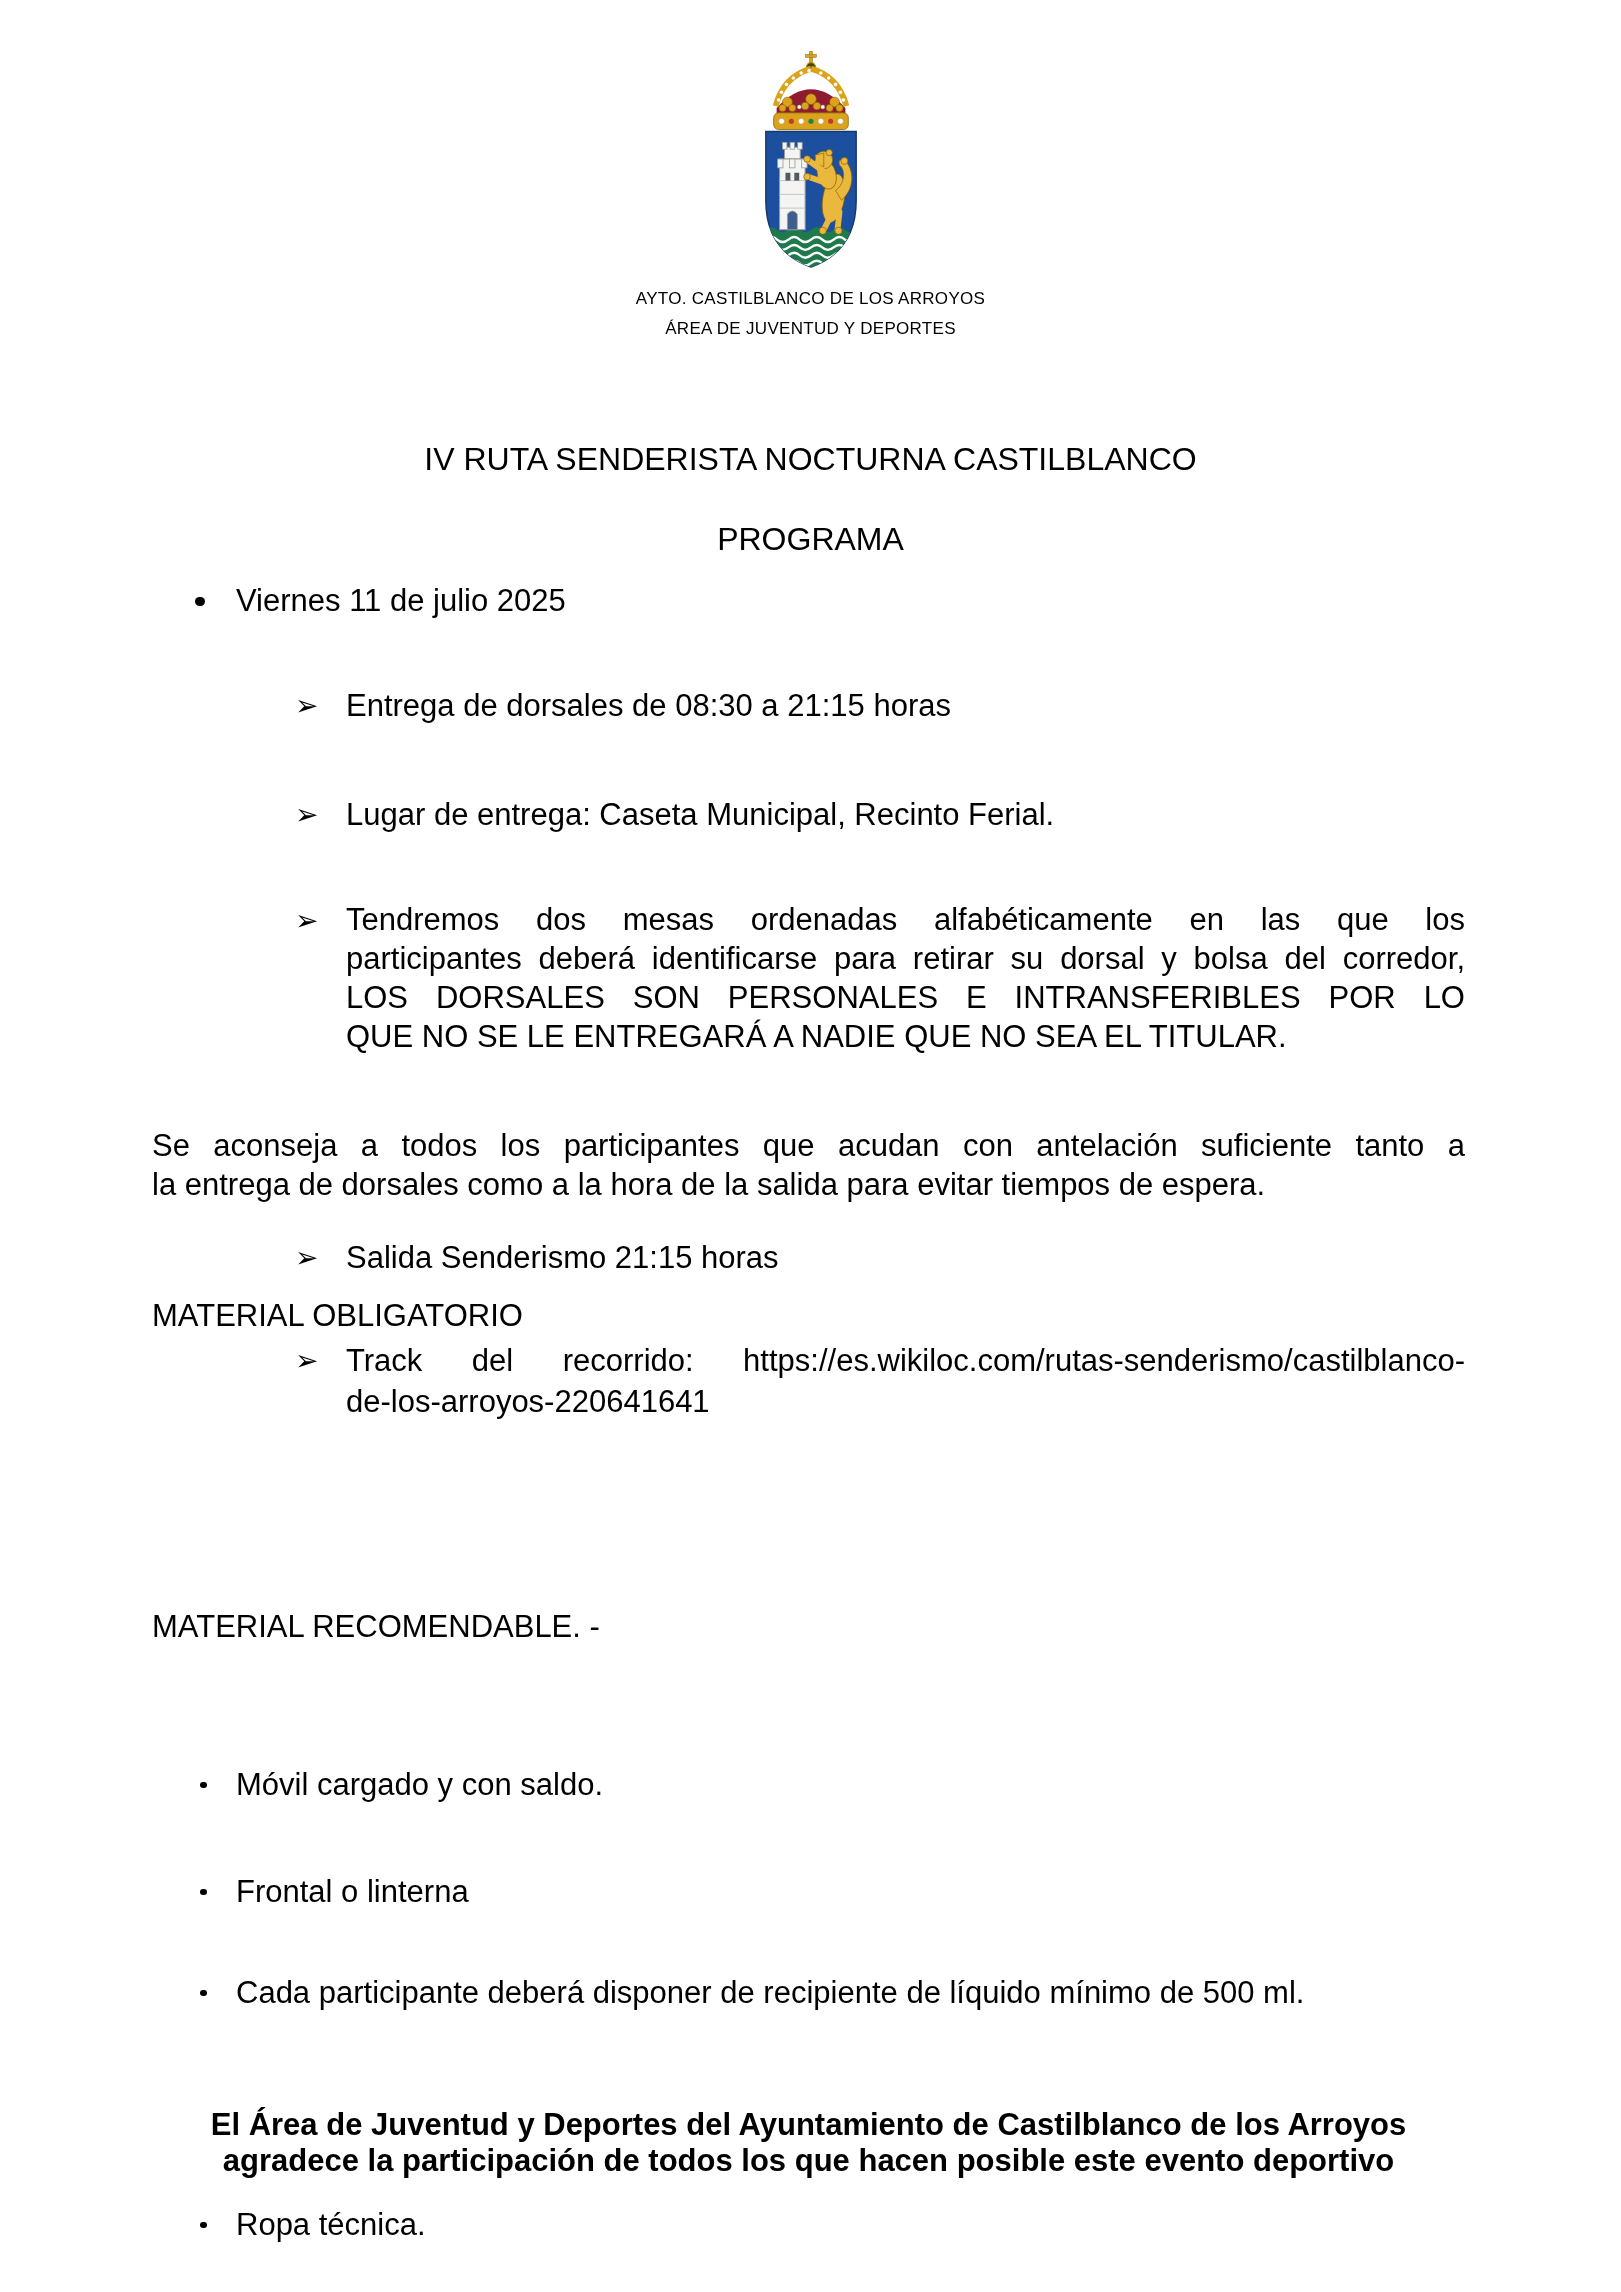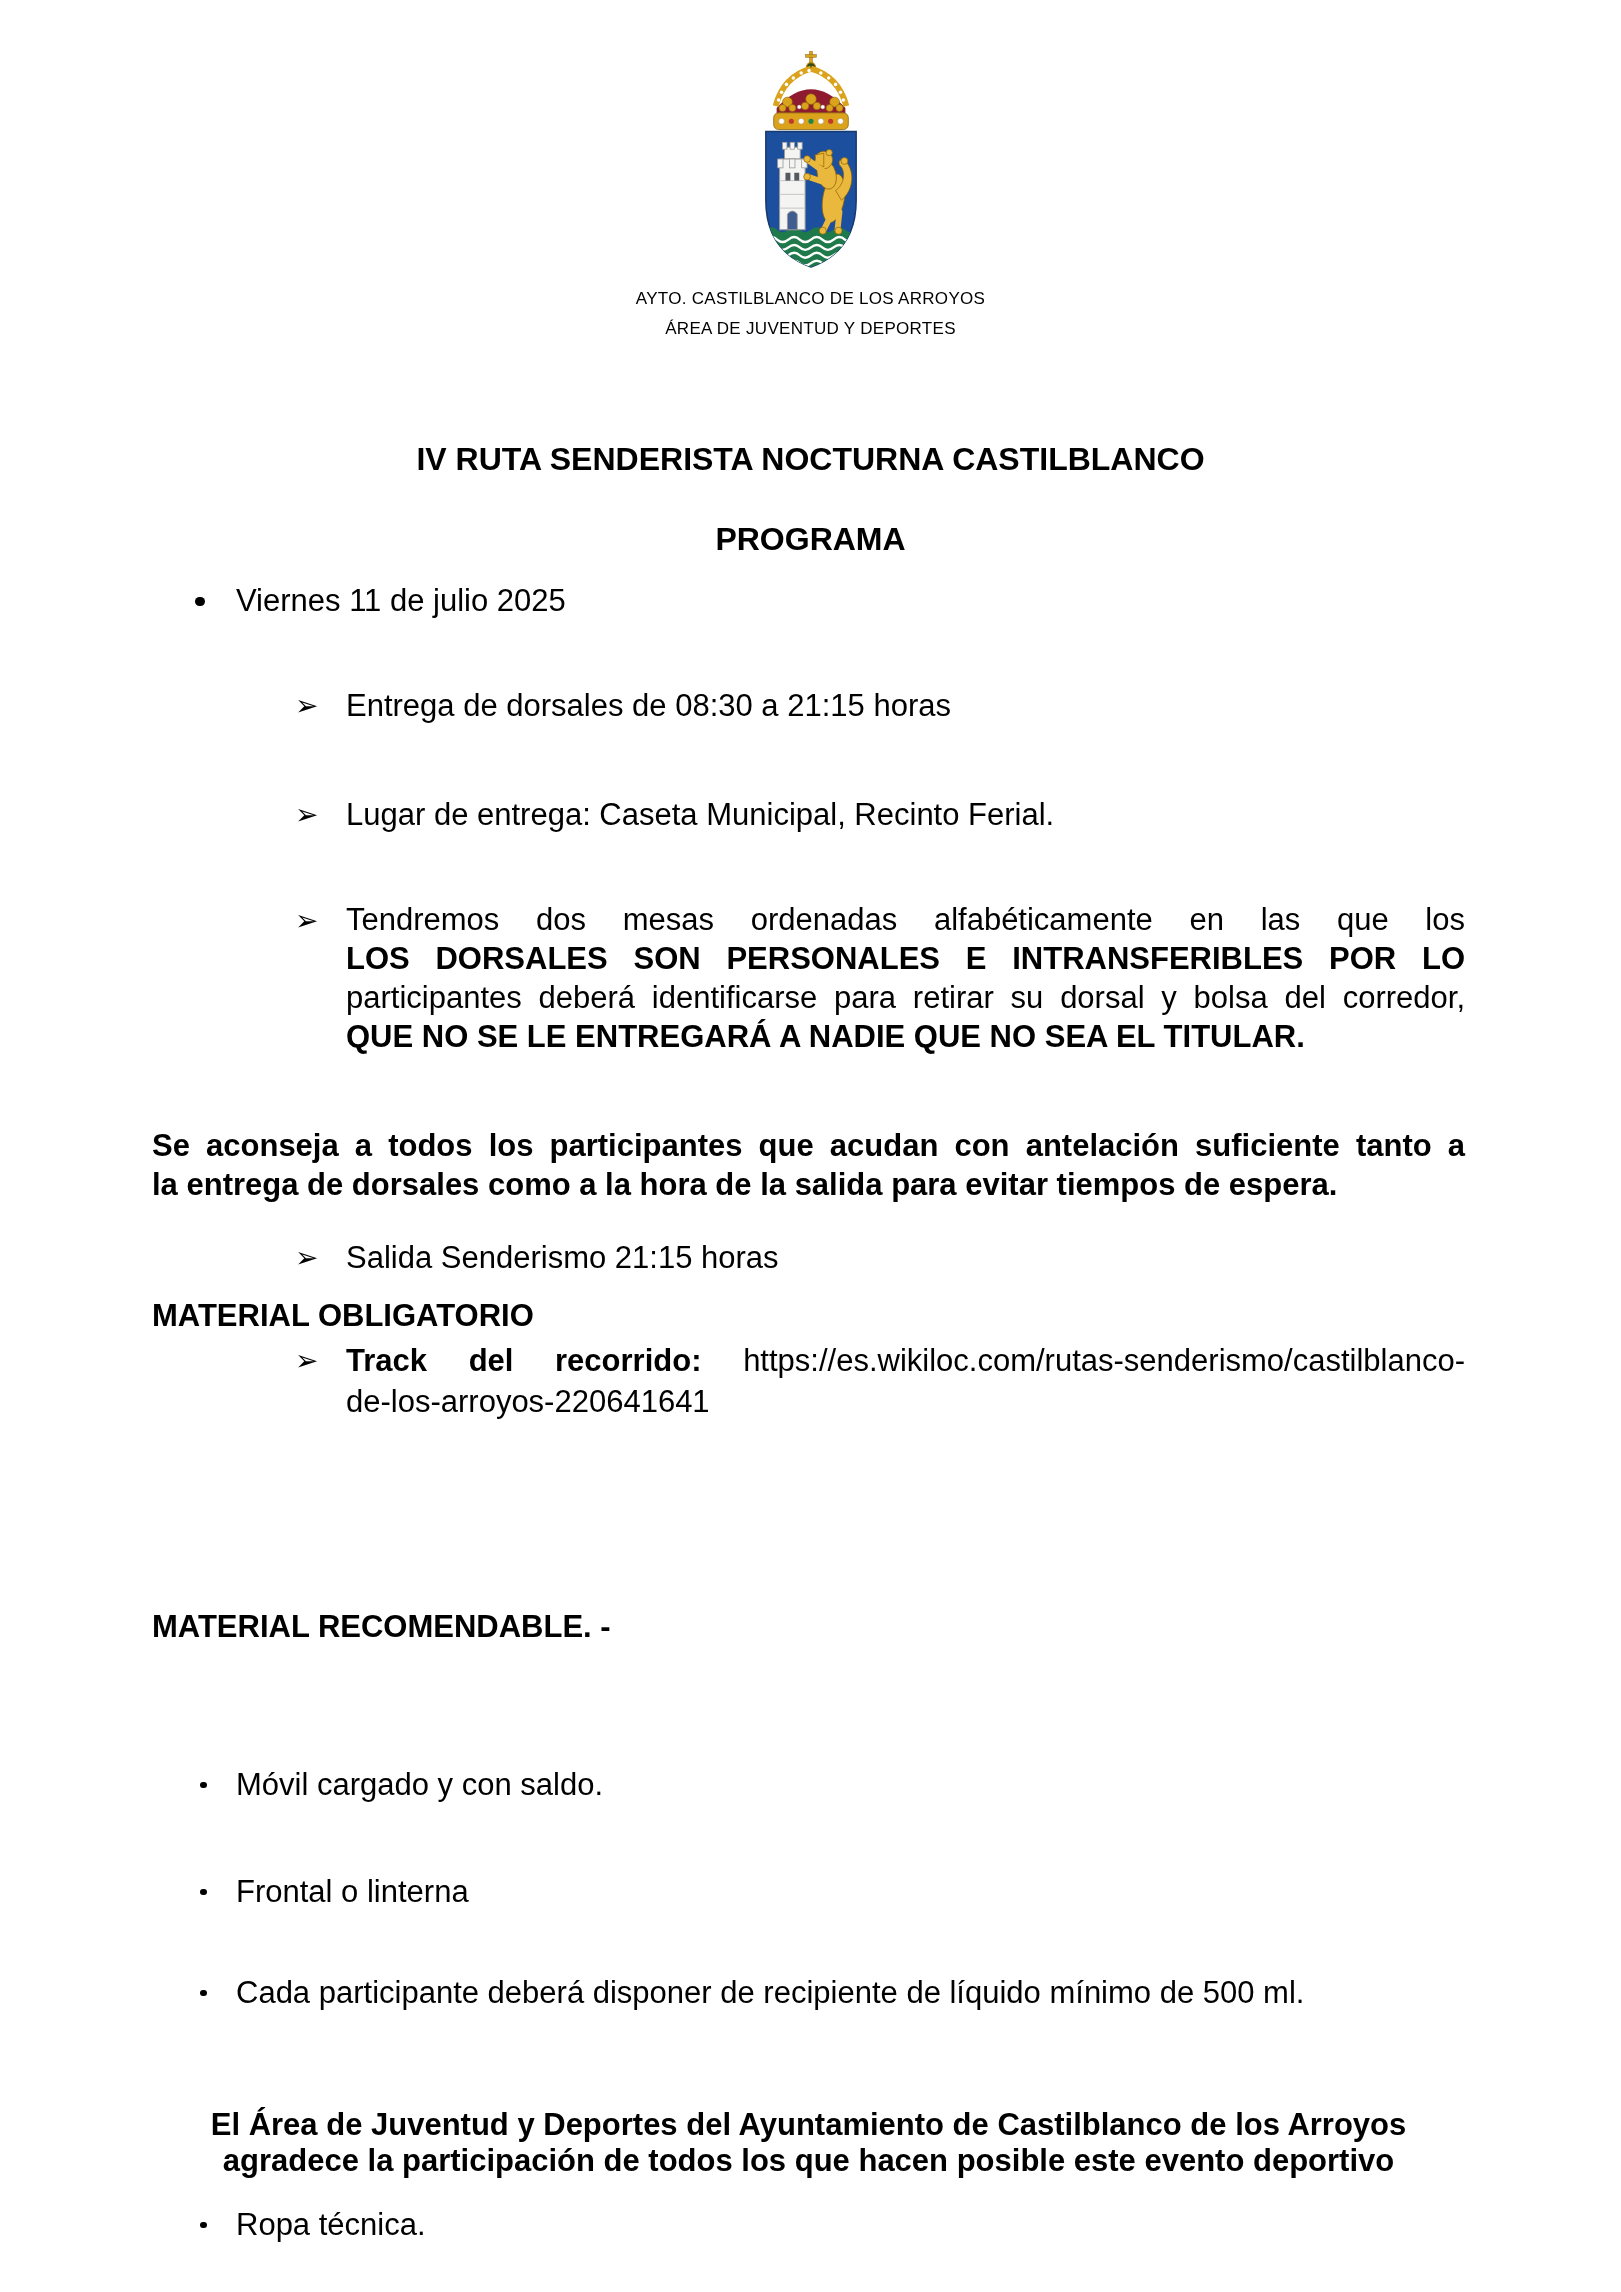--- a/index.html
+++ b/index.html
@@ -7,21 +7,21 @@
     position:relative;
     width:1621px;height:2293px;
     background:#ffffff;
     font-family:"Liberation Sans","DejaVu Sans",sans-serif;
     color:#000;
     overflow:hidden;
   }
   .abs{position:absolute;}
   .center{left:0;width:1621px;text-align:center;}
   .content{left:152px;width:1313px;}
-  .b{font-weight:bold;}
+  .b{font-weight:normal;}
   .fs-org{font-size:17px;line-height:30px;letter-spacing:0.3px;}
   .fs-title{font-size:32px;line-height:42px;}
   .fs-body{font-size:31px;line-height:42px;}
   
   .li1{padding-left:84px;box-sizing:border-box;position:relative;}
   .dot{position:absolute;left:43px;top:16.7px;width:9.8px;height:9.8px;border-radius:50%;background:#000;}
   .dot.small{left:48px;top:17.6px;width:6.9px;height:6.9px;}
   
   .li2{padding-left:194px;box-sizing:border-box;position:relative;}
   .arrow{
@@ -163,22 +163,22 @@
   </div>
 
   <div class="abs content fs-body li2" style="top:710px;">
     <span class="arrow">➢</span>
     <span>Lugar de entrega: Caseta Municipal, Recinto Ferial.</span>
   </div>
 
   <div class="abs content fs-body li2" style="top:774px;">
     <span class="arrow">➢</span>
     <div class="jl">Tendremos dos mesas ordenadas alfabéticamente en las que los</div>
+    <div class="jl">participantes deberá identificarse para retirar su dorsal y bolsa del corredor,</div>
     <div class="jl b">LOS DORSALES SON PERSONALES E INTRANSFERIBLES POR LO</div>
-    <div class="jl">participantes deberá identificarse para retirar su dorsal y bolsa del corredor,</div>
     <div class="jl-last b">QUE NO SE LE ENTREGARÁ A NADIE QUE NO SEA EL TITULAR.</div>
   </div>
 
   <div class="abs content fs-body li2" style="top:955px;">
     <span class="arrow">➢</span>
     <span>Salida Senderismo 21:15 horas</span>
   </div>
 
   <div class="abs content fs-body li2 lh42" style="top:1016px;">
     <span class="arrow">➢</span>

